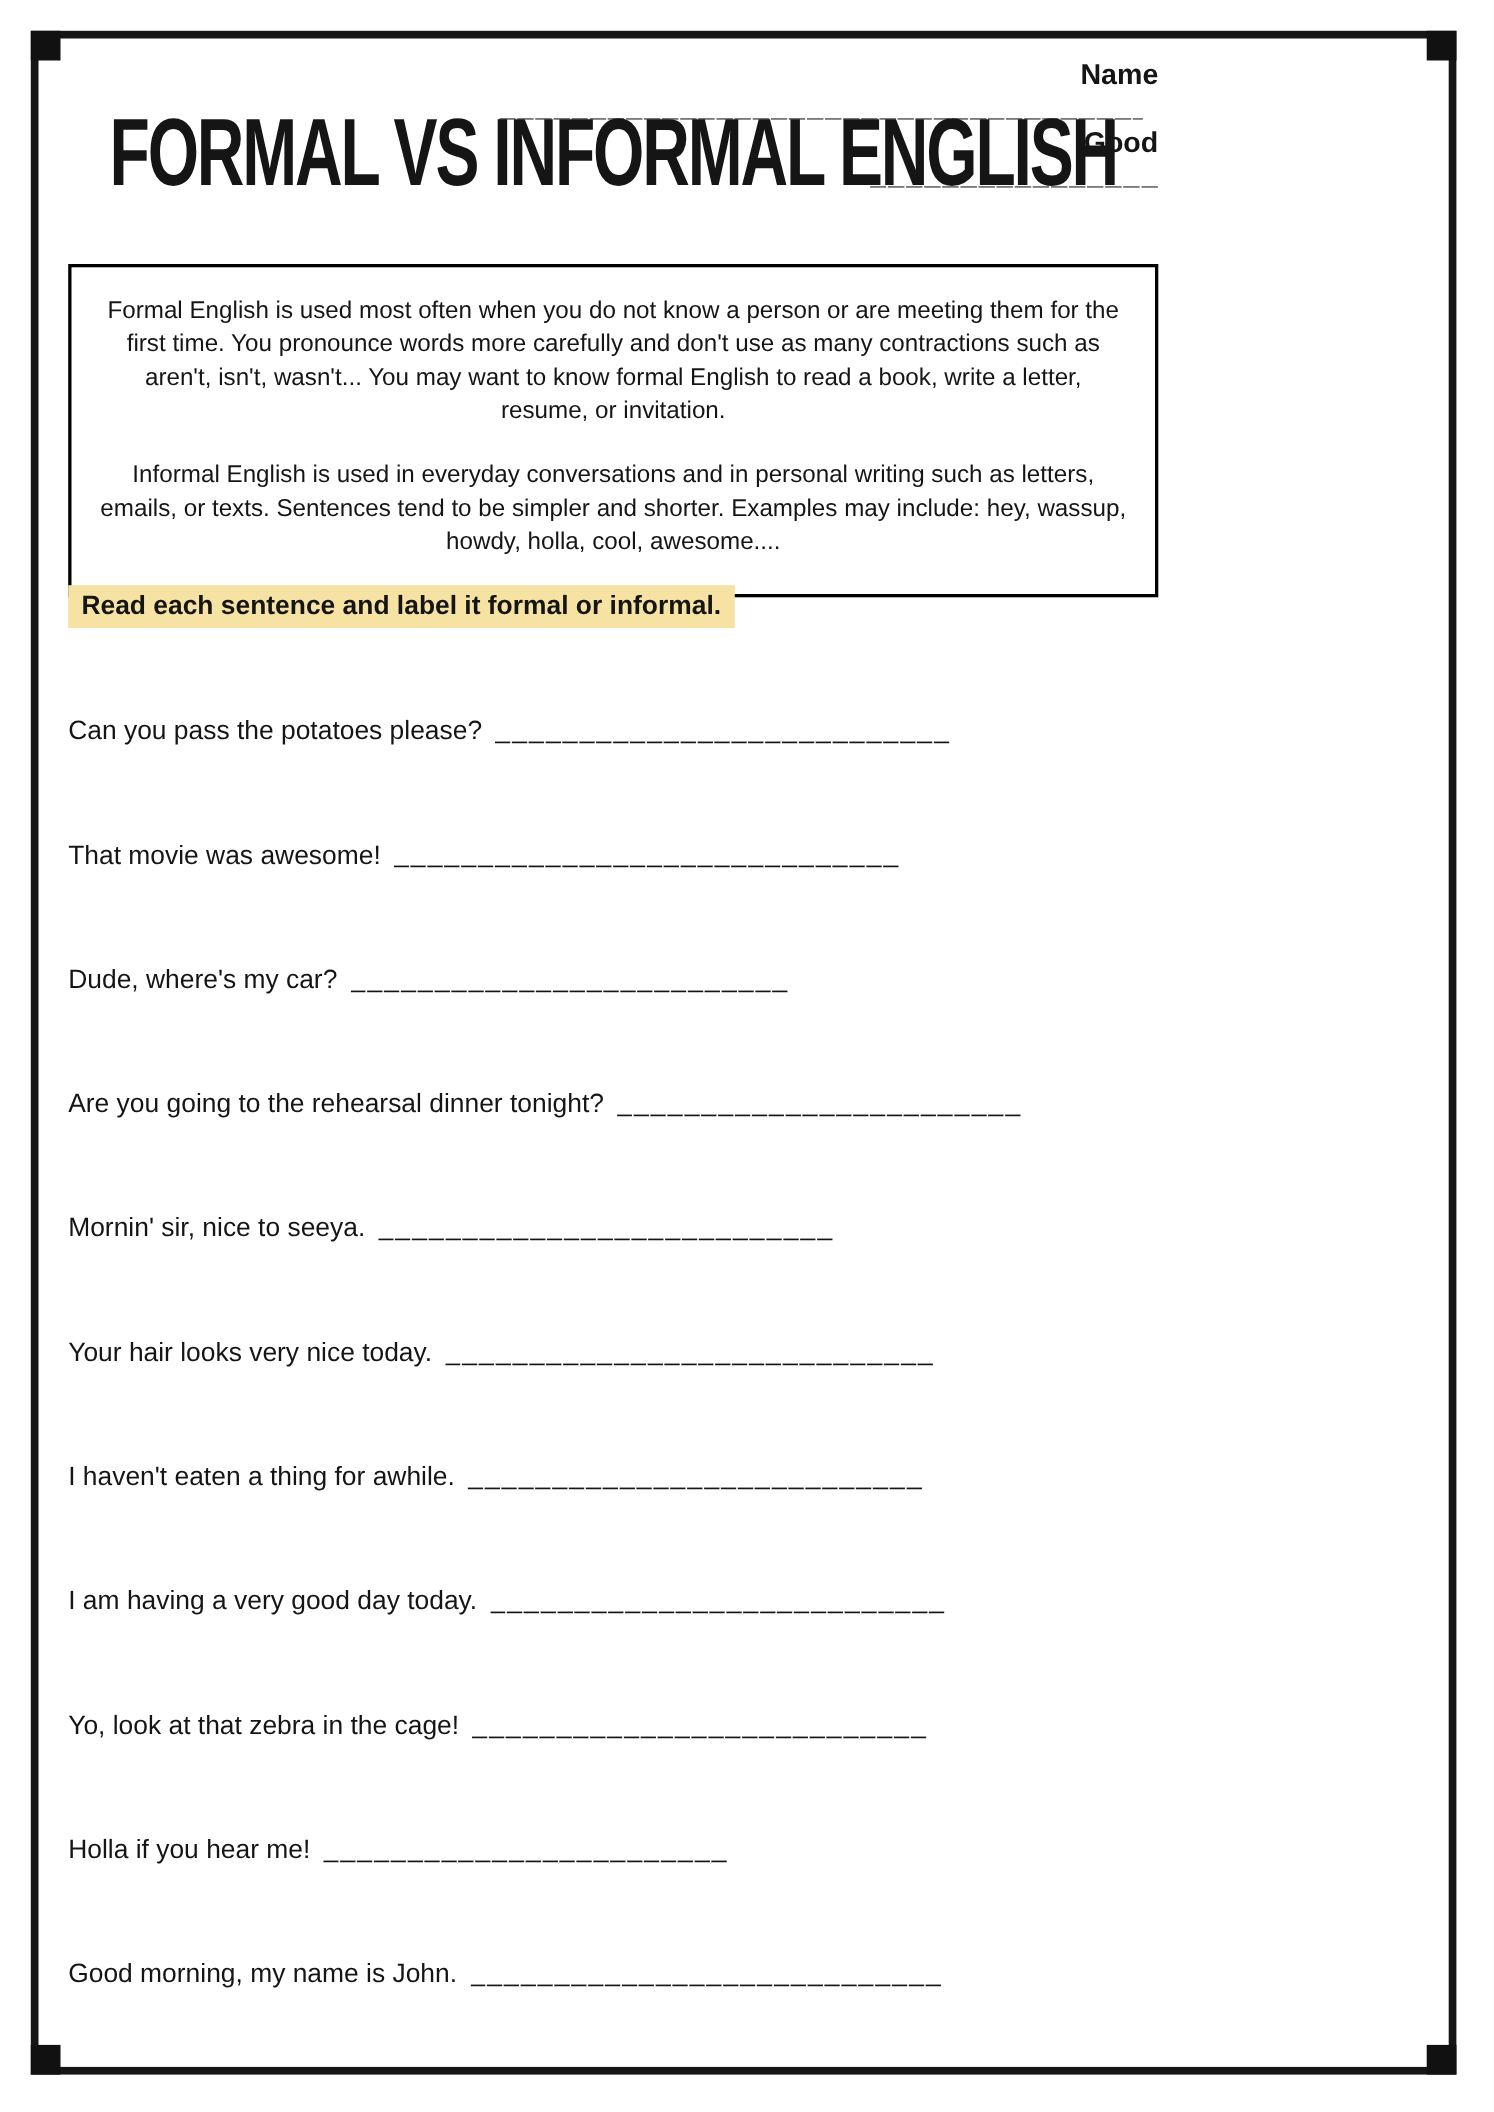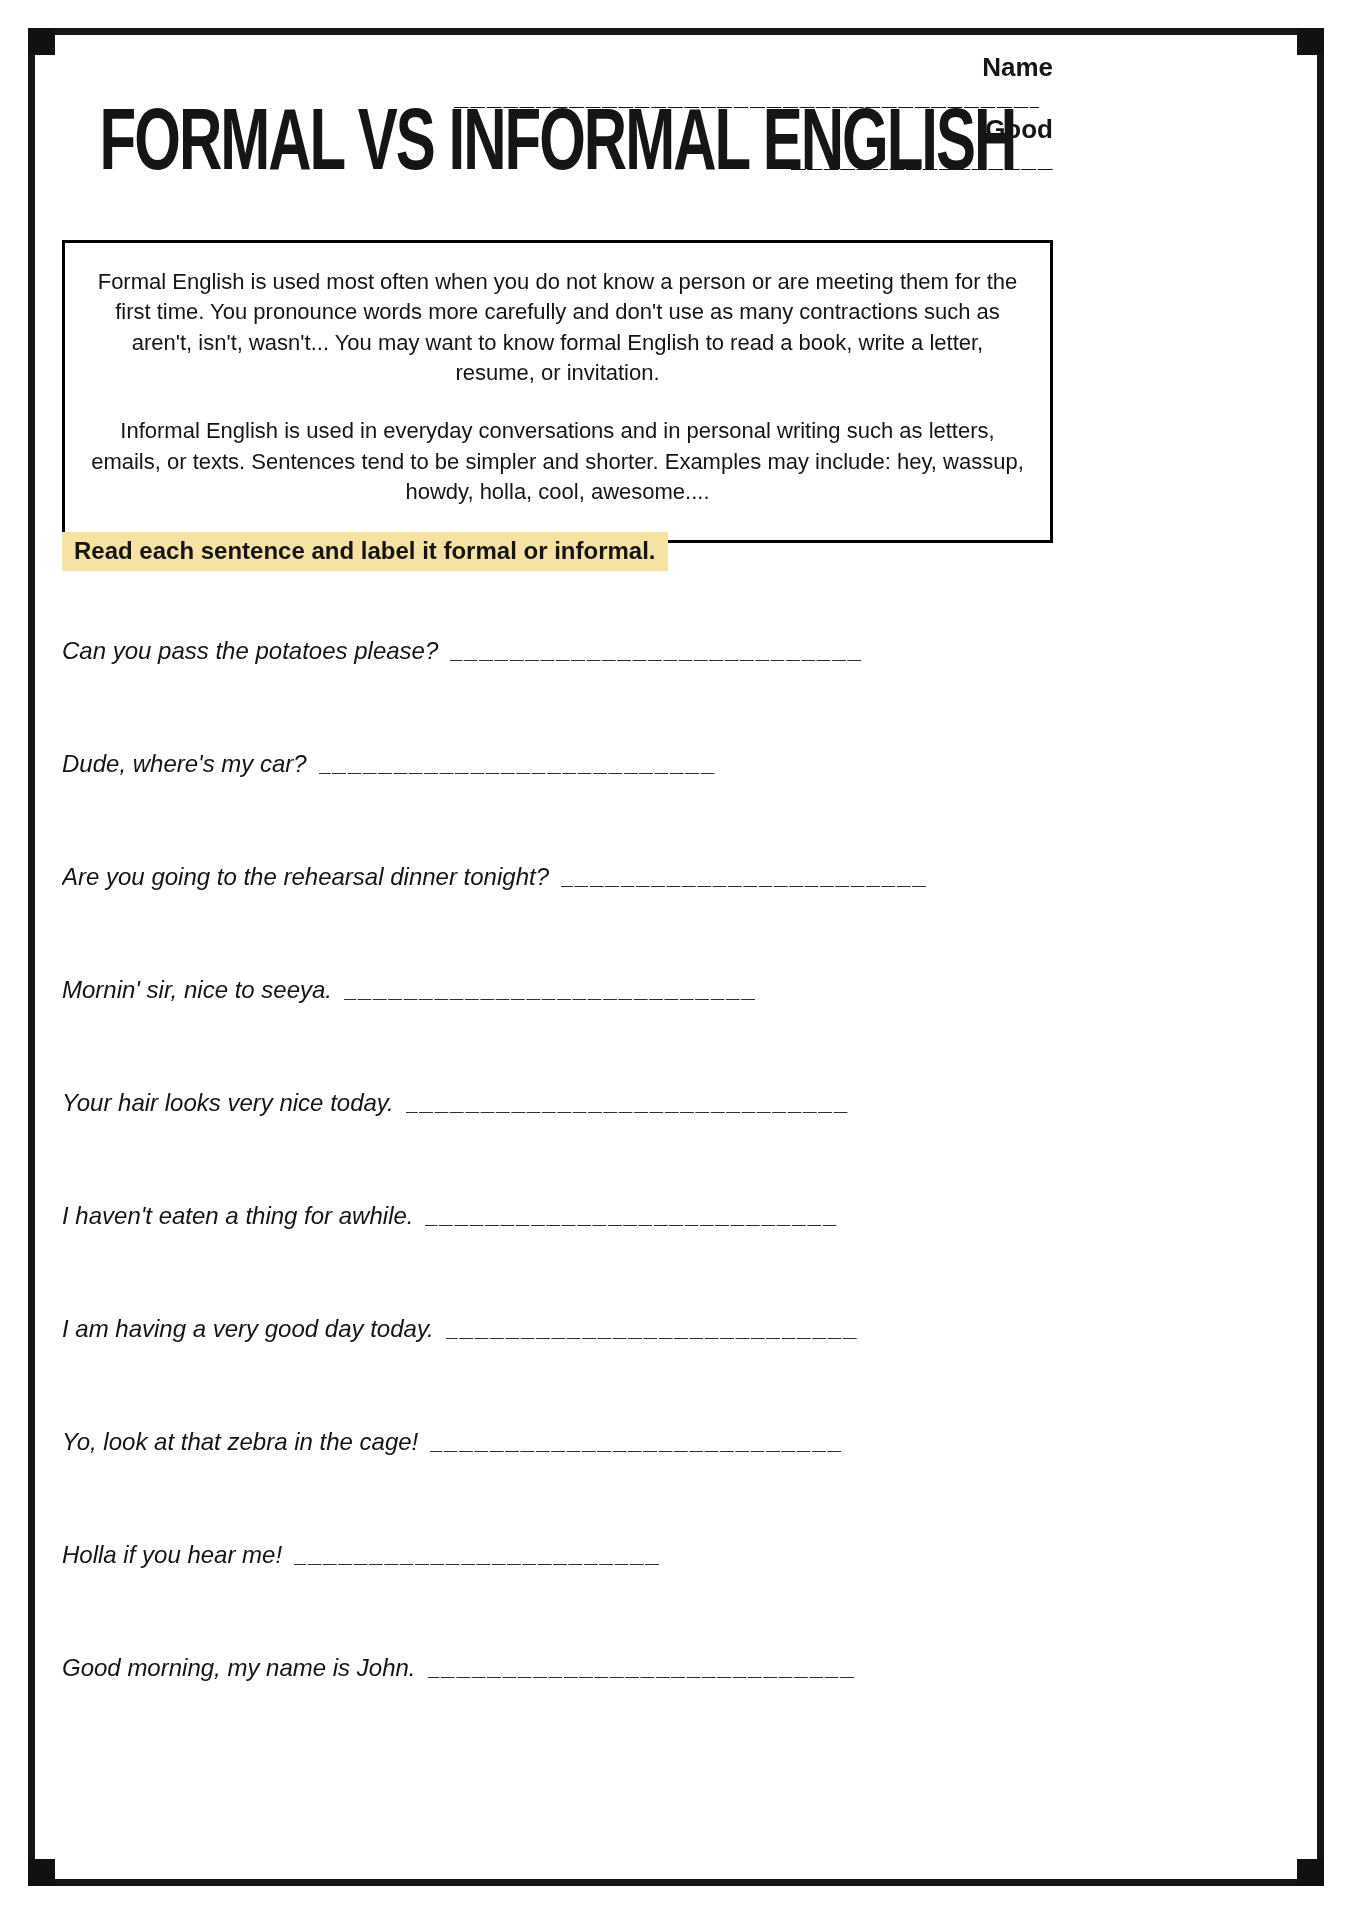--- a/index.html
+++ b/index.html
@@ -102,23 +102,22 @@
     display: inline-block;
     font-size: 24px;
     font-weight: 700;
     padding: 5px 12px 6px 12px;
     background: #f6e2a3;
   }
 
   
   .sentence-list {
     position: absolute;
-    left: 0; top: 632px;
+    left: 0; top: 646px;
     width: 991px;
-    font-style: italic;
   }
   .sentence-row {
     height: 33px;
     margin-bottom: 80px;
     font-size: 24px;
     white-space: nowrap;
     overflow: hidden;
     display: flex;
     align-items: flex-end;
   }
@@ -160,20 +159,24 @@
     <div class="instruction-row">
       <span class="instruction" style="background: rgb(246, 226, 163);">Read each sentence and label it formal or informal.</span>
     </div>
 
     <div class="sentence-list" id="sentence-list">
       <div class="sentence-row">
         <span class="sentence-text">Can you pass the potatoes please?</span>
         <span class="blankline answer-blank">___________________________</span>
       </div>
 
+      <div class="sentence-row">
+        <span class="sentence-text">That movie was awesome!</span>
+        <span class="blankline answer-blank">______________________________</span>
+      </div>
 
       <div class="sentence-row">
         <span class="sentence-text">Dude, where's my car?</span>
         <span class="blankline answer-blank">__________________________</span>
       </div>
 
       <div class="sentence-row">
         <span class="sentence-text">Are you going to the rehearsal dinner tonight?</span>
         <span class="blankline answer-blank">________________________</span>
       </div>

